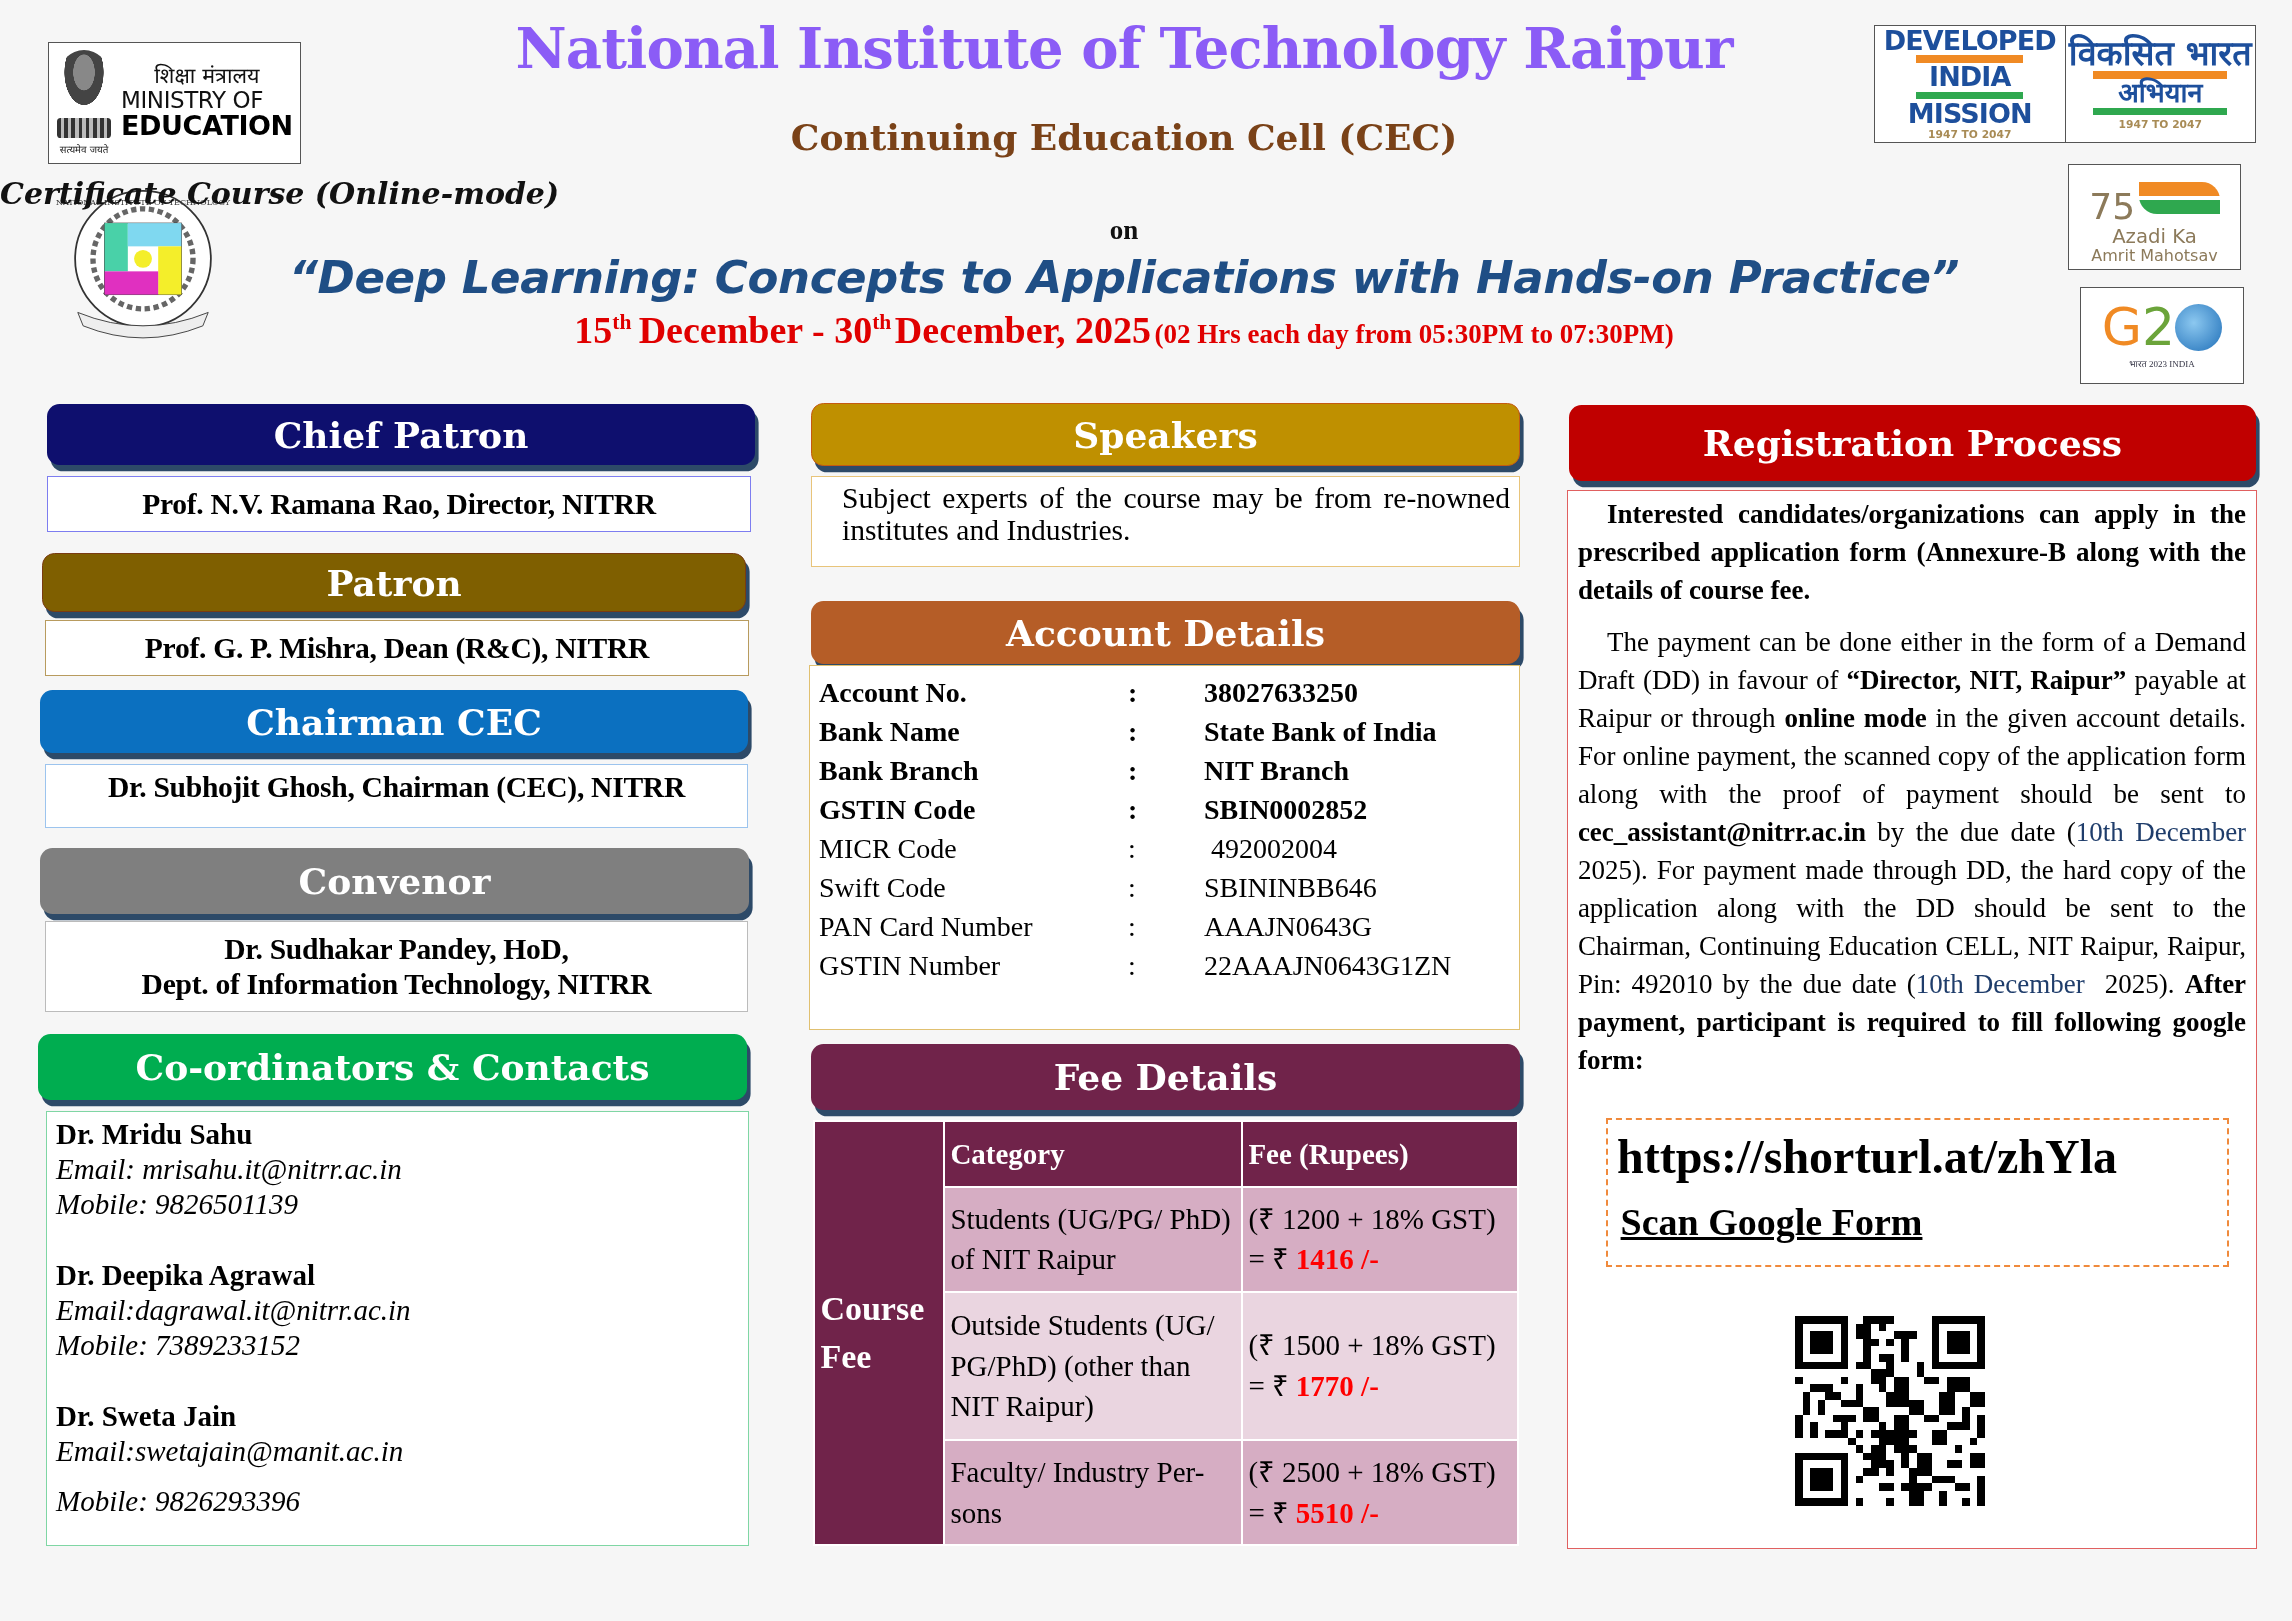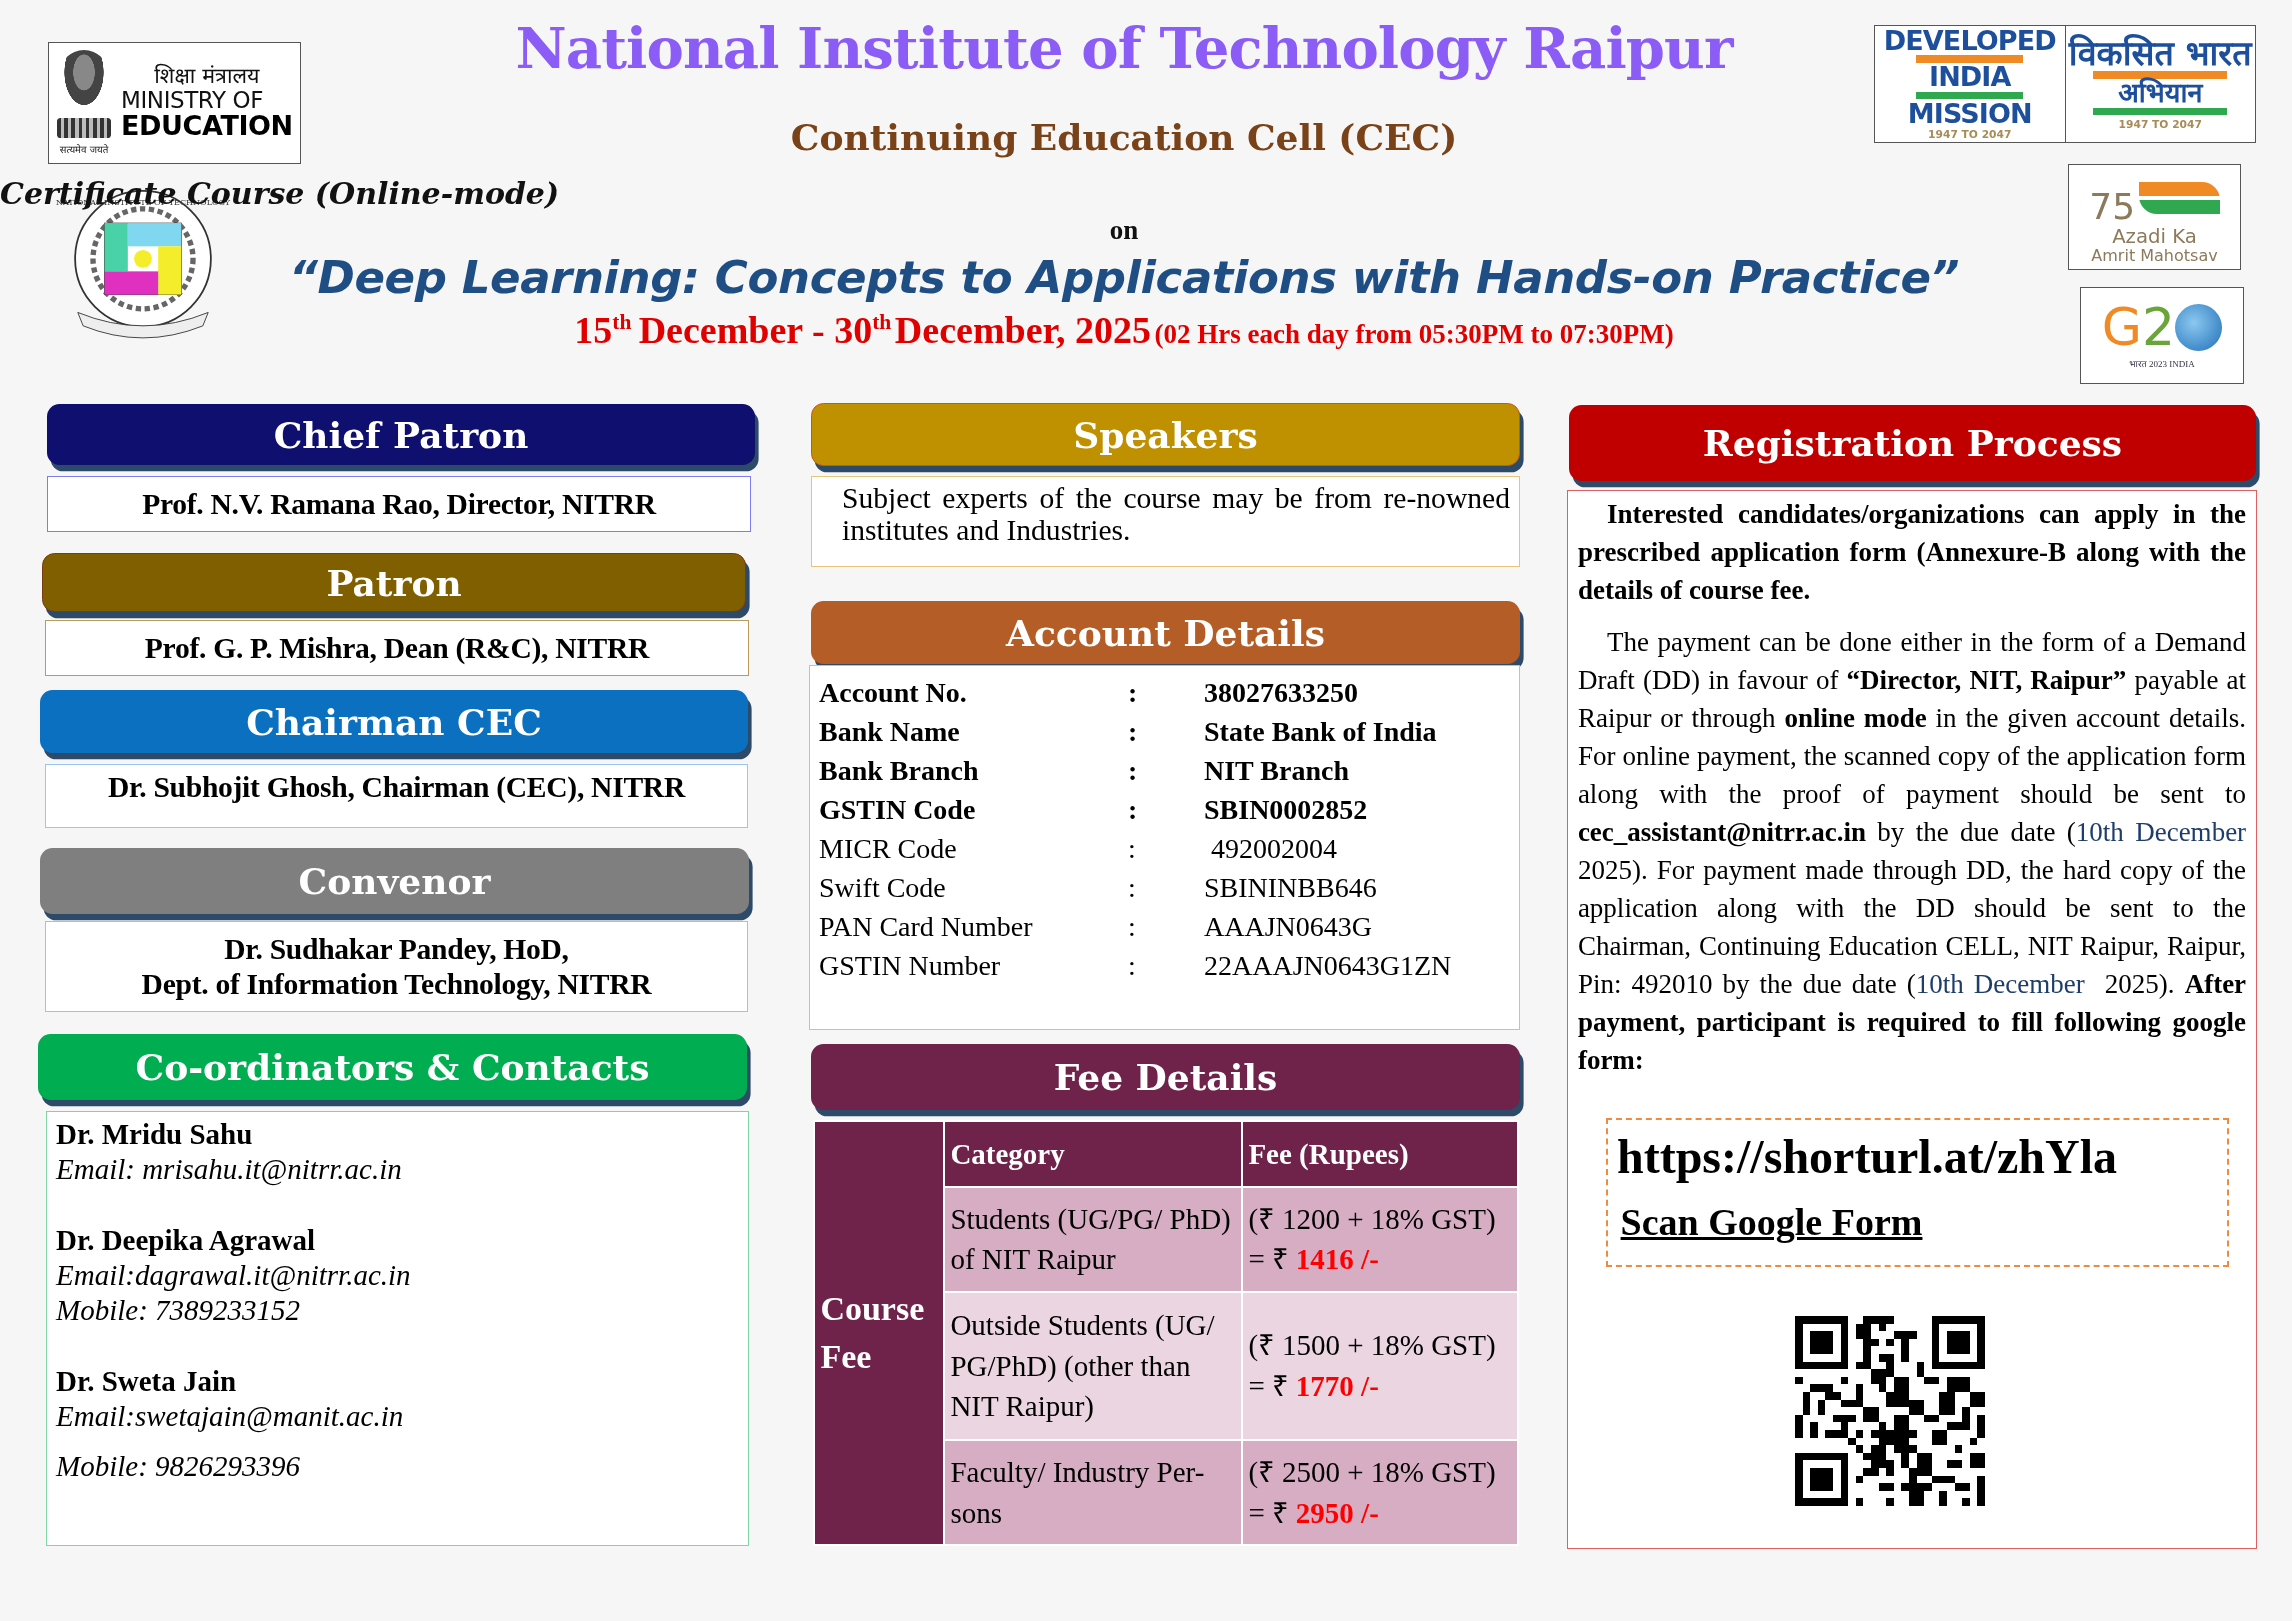--- a/index.html
+++ b/index.html
@@ -209,20 +209,21 @@
     <span>Dr. Sudhakar Pandey, HoD,</span>
     <span>Dept. of Information Technology, NITRR</span>
   </div>
 </div>
 
 <div class="abs sec-head h-coord">Co-ordinators &amp; Contacts</div>
 <div class="abs sec-box b-coord">
   <div class="contact">
     <div class="name">Dr. Mridu Sahu</div>
     <div class="line">Email: mrisahu.it@nitrr.ac.in</div>
+    <div class="line">Mobile: 9826501139</div>
   </div>
   <div class="contact">
     <div class="name">Dr. Deepika Agrawal</div>
     <div class="line">Email:dagrawal.it@nitrr.ac.in</div>
     <div class="line">Mobile: 7389233152</div>
   </div>
   <div class="contact last">
     <div class="name">Dr. Sweta Jain</div>
     <div class="line">Email:swetajain@manit.ac.in</div>
     <div class="line mobile">Mobile: 9826293396</div>
@@ -289,21 +290,21 @@
   <tr class="odd">
     <td>Students (UG/PG/ PhD) of NIT Raipur</td>
     <td><span>(₹ 1200 + 18% GST) = ₹ </span><span class="amt">1416 /-</span></td>
   </tr>
   <tr class="even">
     <td>Outside Students (UG/ PG/PhD) (other than NIT Raipur)</td>
     <td><span>(₹ 1500 + 18% GST) = ₹ </span><span class="amt">1770 /-</span></td>
   </tr>
   <tr class="odd">
     <td>Faculty/ Industry Per-sons</td>
-    <td><span>(₹ 2500 + 18% GST) = ₹ </span><span class="amt">2950 /-</span></td>
+    <td><span>(₹ 2500 + 18% GST) = ₹ </span><span class="amt">5510 /-</span></td>
   </tr>
 </tbody>
   </table>
 
 <div class="abs sec-head h-reg">Registration Process</div>
 <div class="abs sec-box b-reg">
   <p class="reg-p bold">Interested candidates/organizations can apply in the prescribed application form (Annexure-B along with the details of course fee.</p>
   <p class="reg-p"><span>The payment can be done either in the form of a Demand Draft (DD) in favour of </span><b>“Director, NIT, Raipur”</b><span> payable at Raipur or through </span><b>online mode</b><span> in the given account details. For online payment, the scanned copy of the application form along with the proof of payment should be sent to </span><b>cec_assistant@nitrr.ac.in</b><span> by the due date (</span><span class="date">10th December</span><span style="white-space:pre-wrap">  2025). For payment made through DD, the hard copy of the application along with the DD should be sent to the Chairman, Continuing Education CELL, NIT Raipur, Raipur, Pin: 492010 by the due date (</span><span class="date">10th December</span><span style="white-space:pre-wrap">  2025). </span><b>After payment, participant is required to fill following google form:</b></p>
 
   <div class="form-box">

